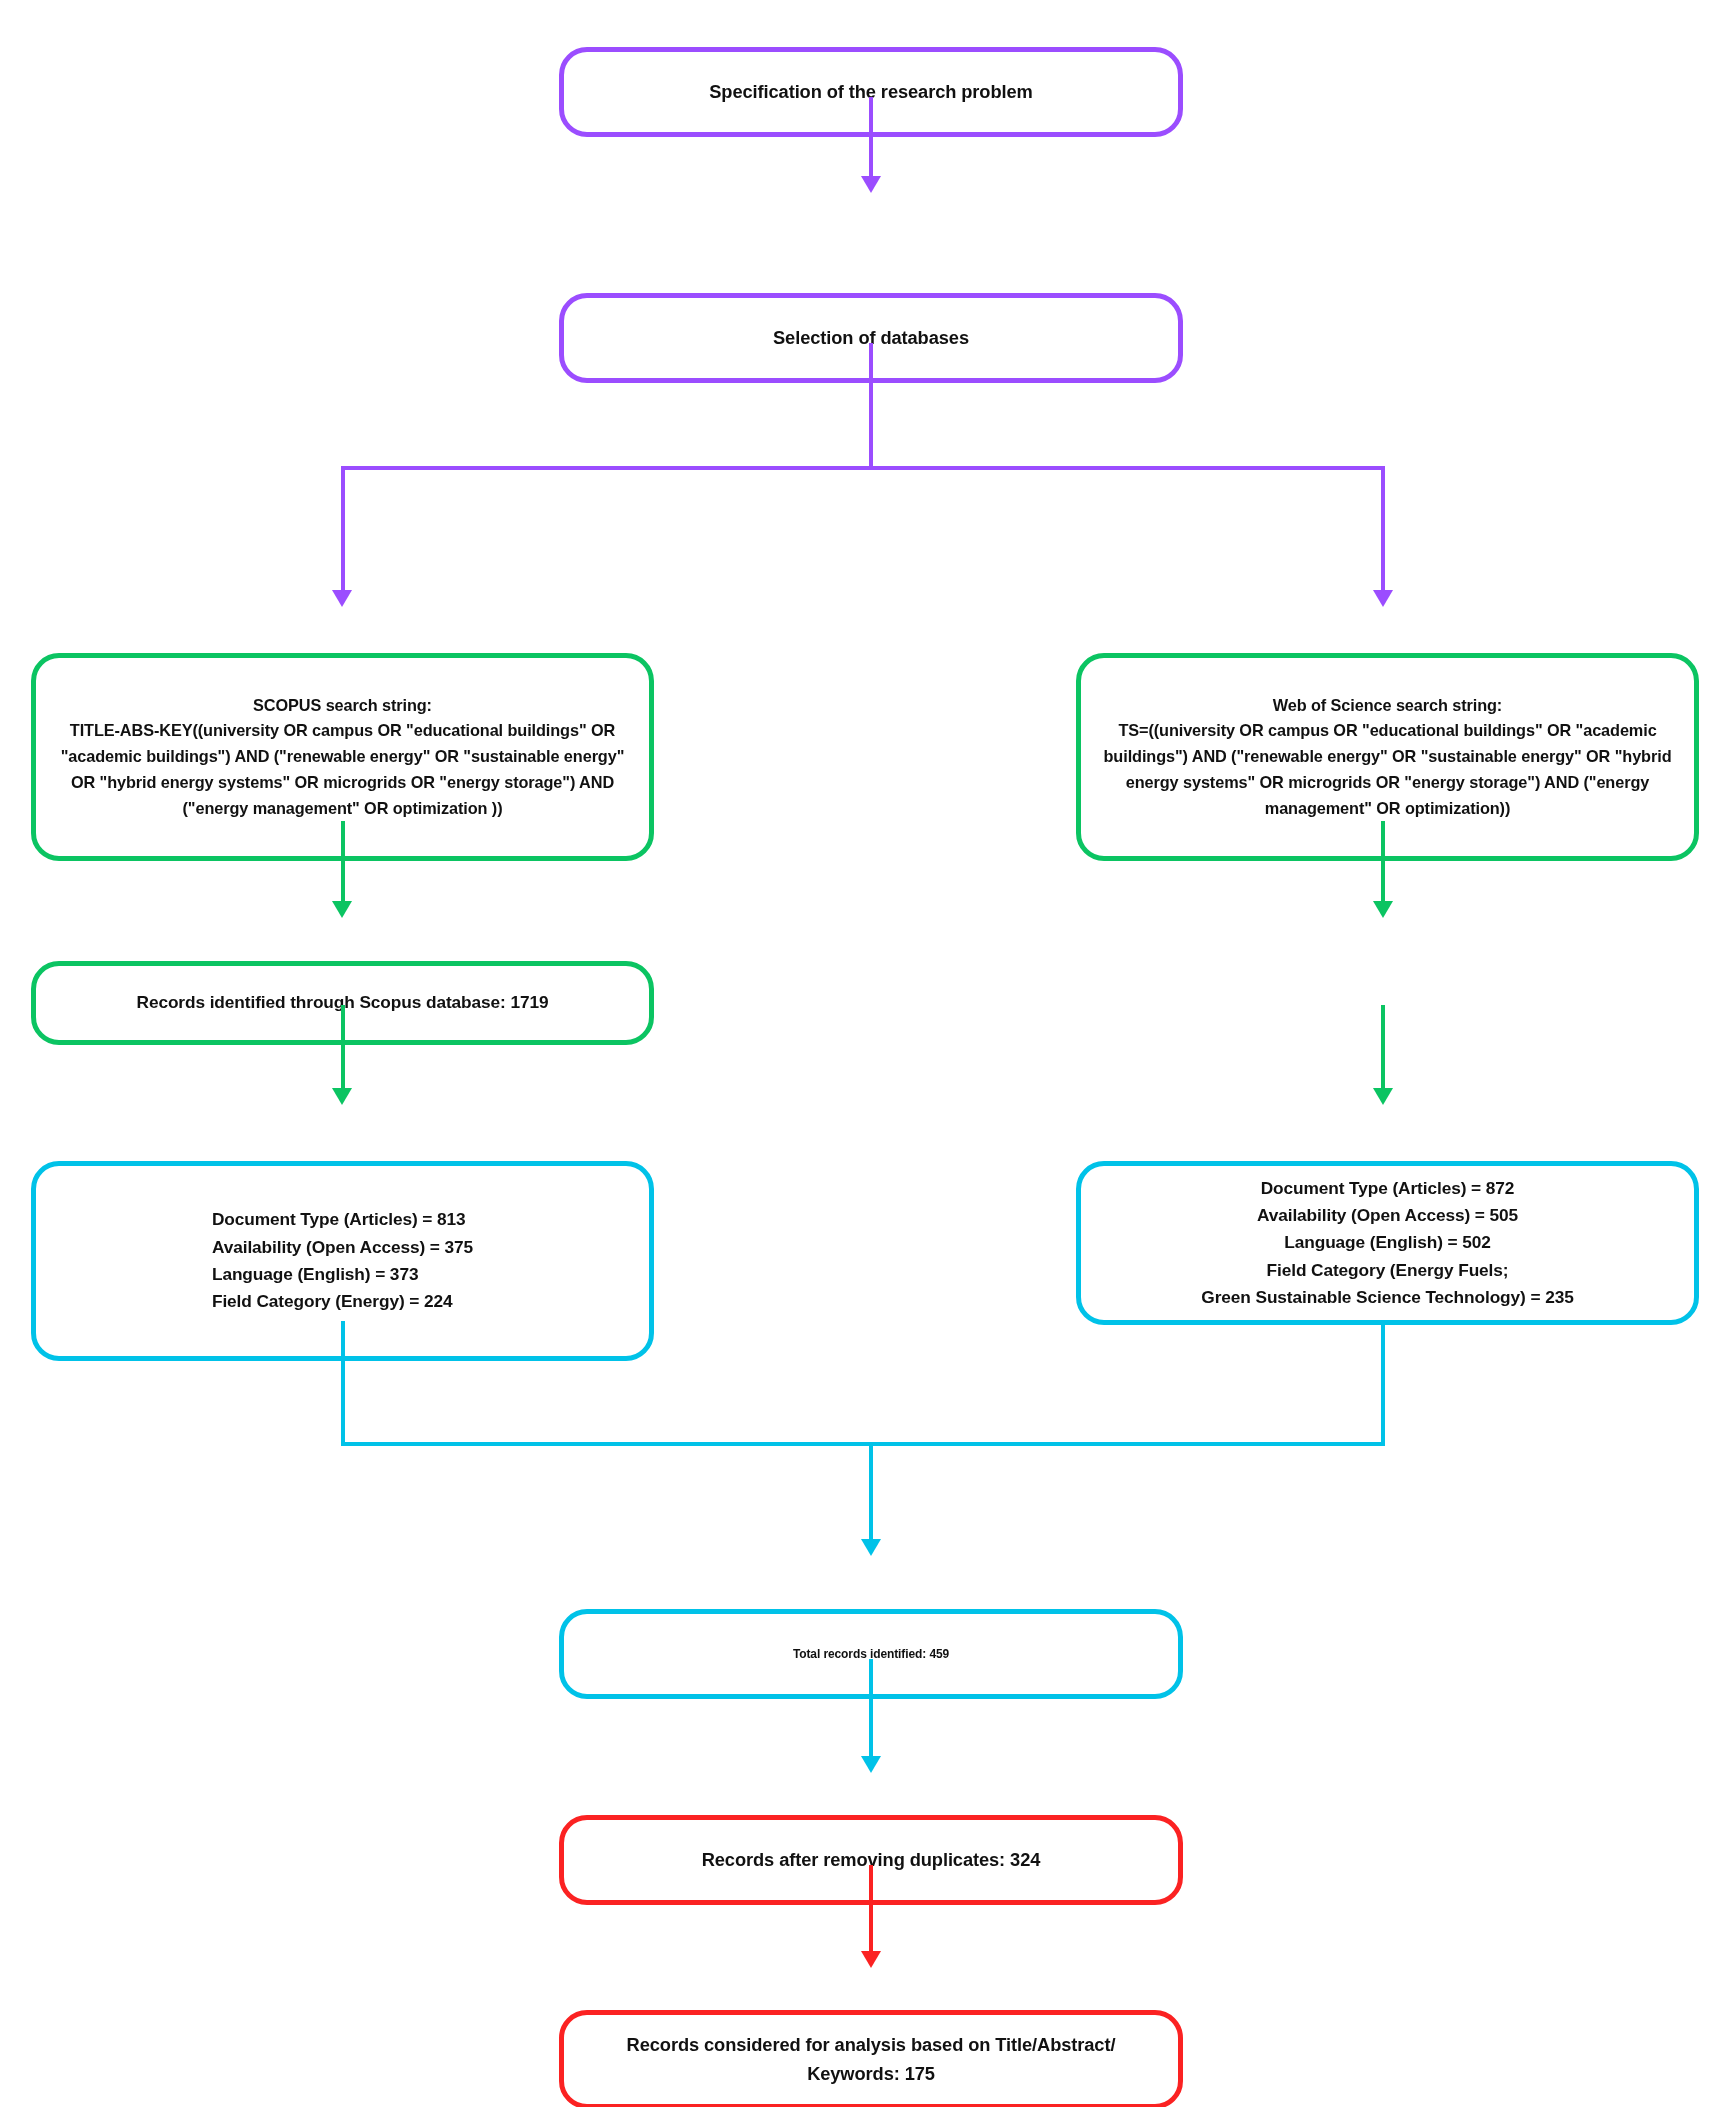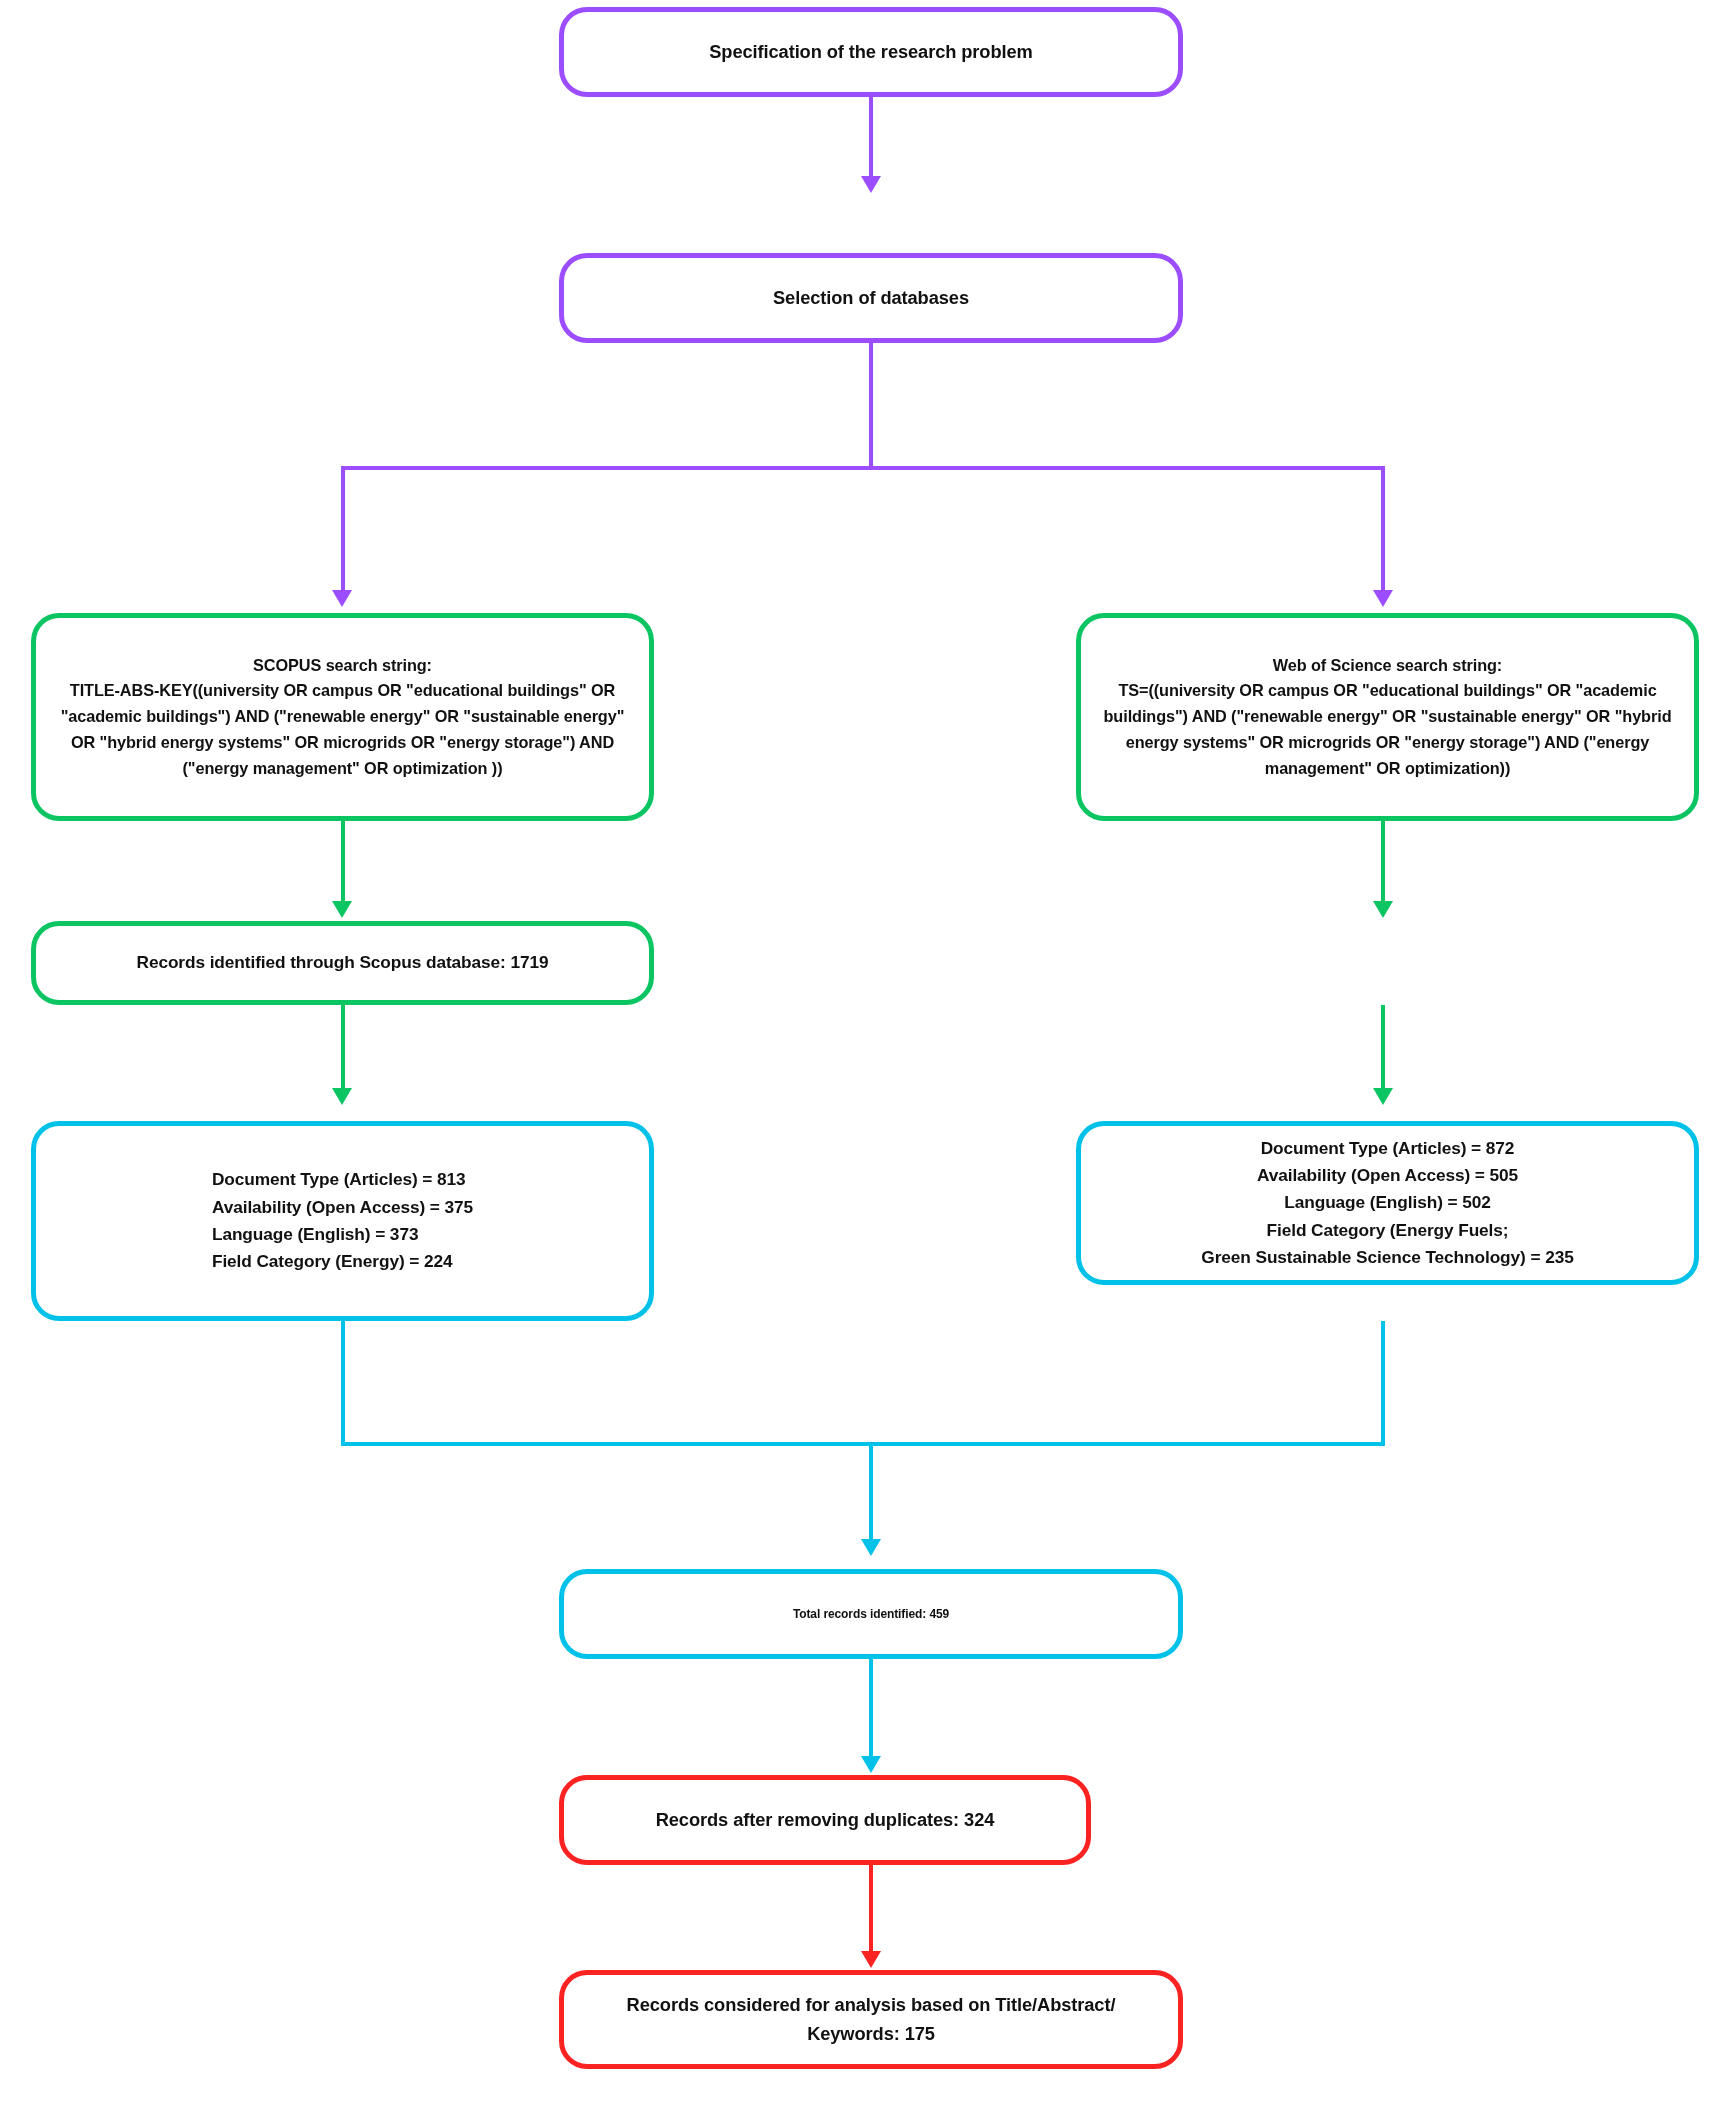--- a/index.html
+++ b/index.html
@@ -27,20 +27,21 @@
     border-radius: 28px;
     display: flex;
     align-items: center;
     justify-content: center;
     text-align: center;
     color: #111111;
     font-weight: bold;
     line-height: 1.58;
     padding: 9px 17px;
     letter-spacing: -0.1px;
+    margin-top: 40px;
   }
 
   .node .txt { width: 100%; white-space: pre-line; }
 
   .node.purple { border-color: #9b4dff; }
   .node.green  { border-color: #0bc462; }
   .node.cyan   { border-color: #00c2e8; }
   .node.red    { border-color: #fb2222; }
 
   .node.lead  { text-align: left; }
@@ -159,21 +160,21 @@
 
   <div class="node cyan" style="left:559px; top:1569px; width:624px; height:90px; font-size:12px;">
     <span class="txt">Total records identified: 459</span>
   </div>
 
   <div class="edge c-cyan">
     <div class="v-line" style="left:869px; top:1659px; height:99px;"></div>
     <div class="arrowhead" style="left:861px; top:1756px;"></div>
   </div>
 
-  <div class="node red" style="left:559px; top:1775px; width:532px; height:90px; font-size:18.3px;">
+  <div class="node red" style="left:559px; top:1775px; width:624px; height:90px; font-size:18.3px;">
     <span class="txt">Records after removing duplicates: 324</span>
   </div>
 
   <div class="edge c-red">
     <div class="v-line" style="left:869px; top:1865px; height:88px;"></div>
     <div class="arrowhead" style="left:861px; top:1951px;"></div>
   </div>
 
   <div class="node red" style="left:559px; top:1970px; width:624px; height:99px; font-size:18.3px;">
     <span class="txt">Records considered for analysis based on Title/Abstract/

